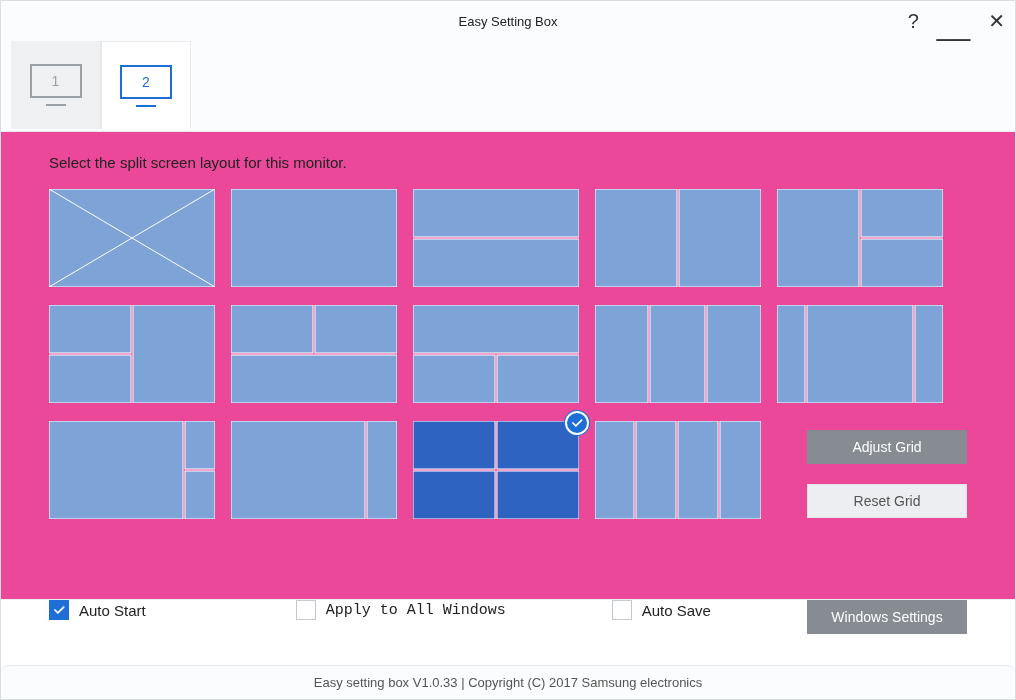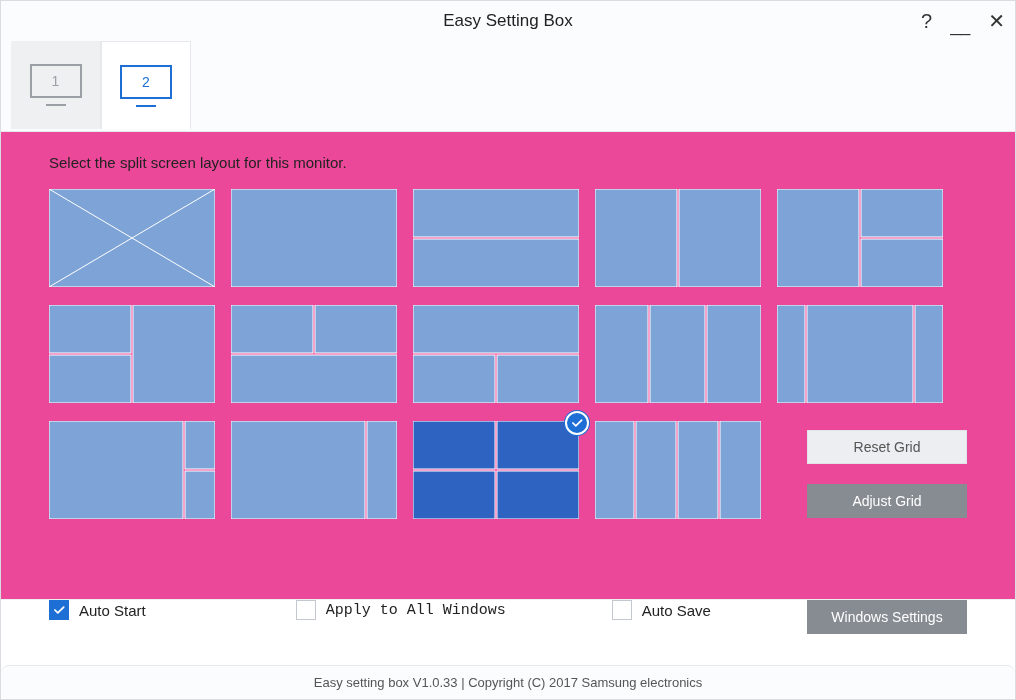--- a/index.html
+++ b/index.html
@@ -21,35 +21,35 @@
   }
   .titlebar {
     height: 40px;
     display: flex;
     align-items: center;
     justify-content: center;
     position: relative;
     background: #fbfcfd;
   }
   .titlebar .title {
-    font-size: 17px;
+    font-size: 13px;
     color: #222;
   }
   .titlebar .controls {
     position: absolute;
     right: 10px;
     top: 0;
     height: 40px;
     display: flex;
     align-items: center;
     gap: 18px;
     color: #333;
   }
   .titlebar .controls span {
-    font-size: 18px;
+    font-size: 30px;
     line-height: 1;
     cursor: pointer;
     user-select: none;
   }
   .help-icon { font-size: 20px !important; }
   .min-icon { position: relative; top: 4px;}
   .close-icon { font-size: 20px !important; }
 
   .tabs {
     height: 90px;
@@ -362,22 +362,22 @@
               <rect class="fill-norm" x="41" y="0" width="40" height="98"></rect>
               <rect class="fill-norm" x="83" y="0" width="40" height="98"></rect>
               <rect class="fill-norm" x="125" y="0" width="41" height="98"></rect>
             </svg>
         </div>
       </div>
 
     </div>
 
     <div class="side-buttons">
+      <button class="btn">Adjust Grid</button>
       <button class="btn light">Reset Grid</button>
-      <button class="btn">Adjust Grid</button>
     </div>
 
   </div>
 
   <div class="footer-options">
     <div class="chk checked">
       <div class="box">
           <svg viewBox="0 0 24 24">
             <path d="M5 12l5 5L20 7" fill="none" stroke="#fff" stroke-width="3" stroke-linecap="round" stroke-linejoin="round"></path>
           </svg>

